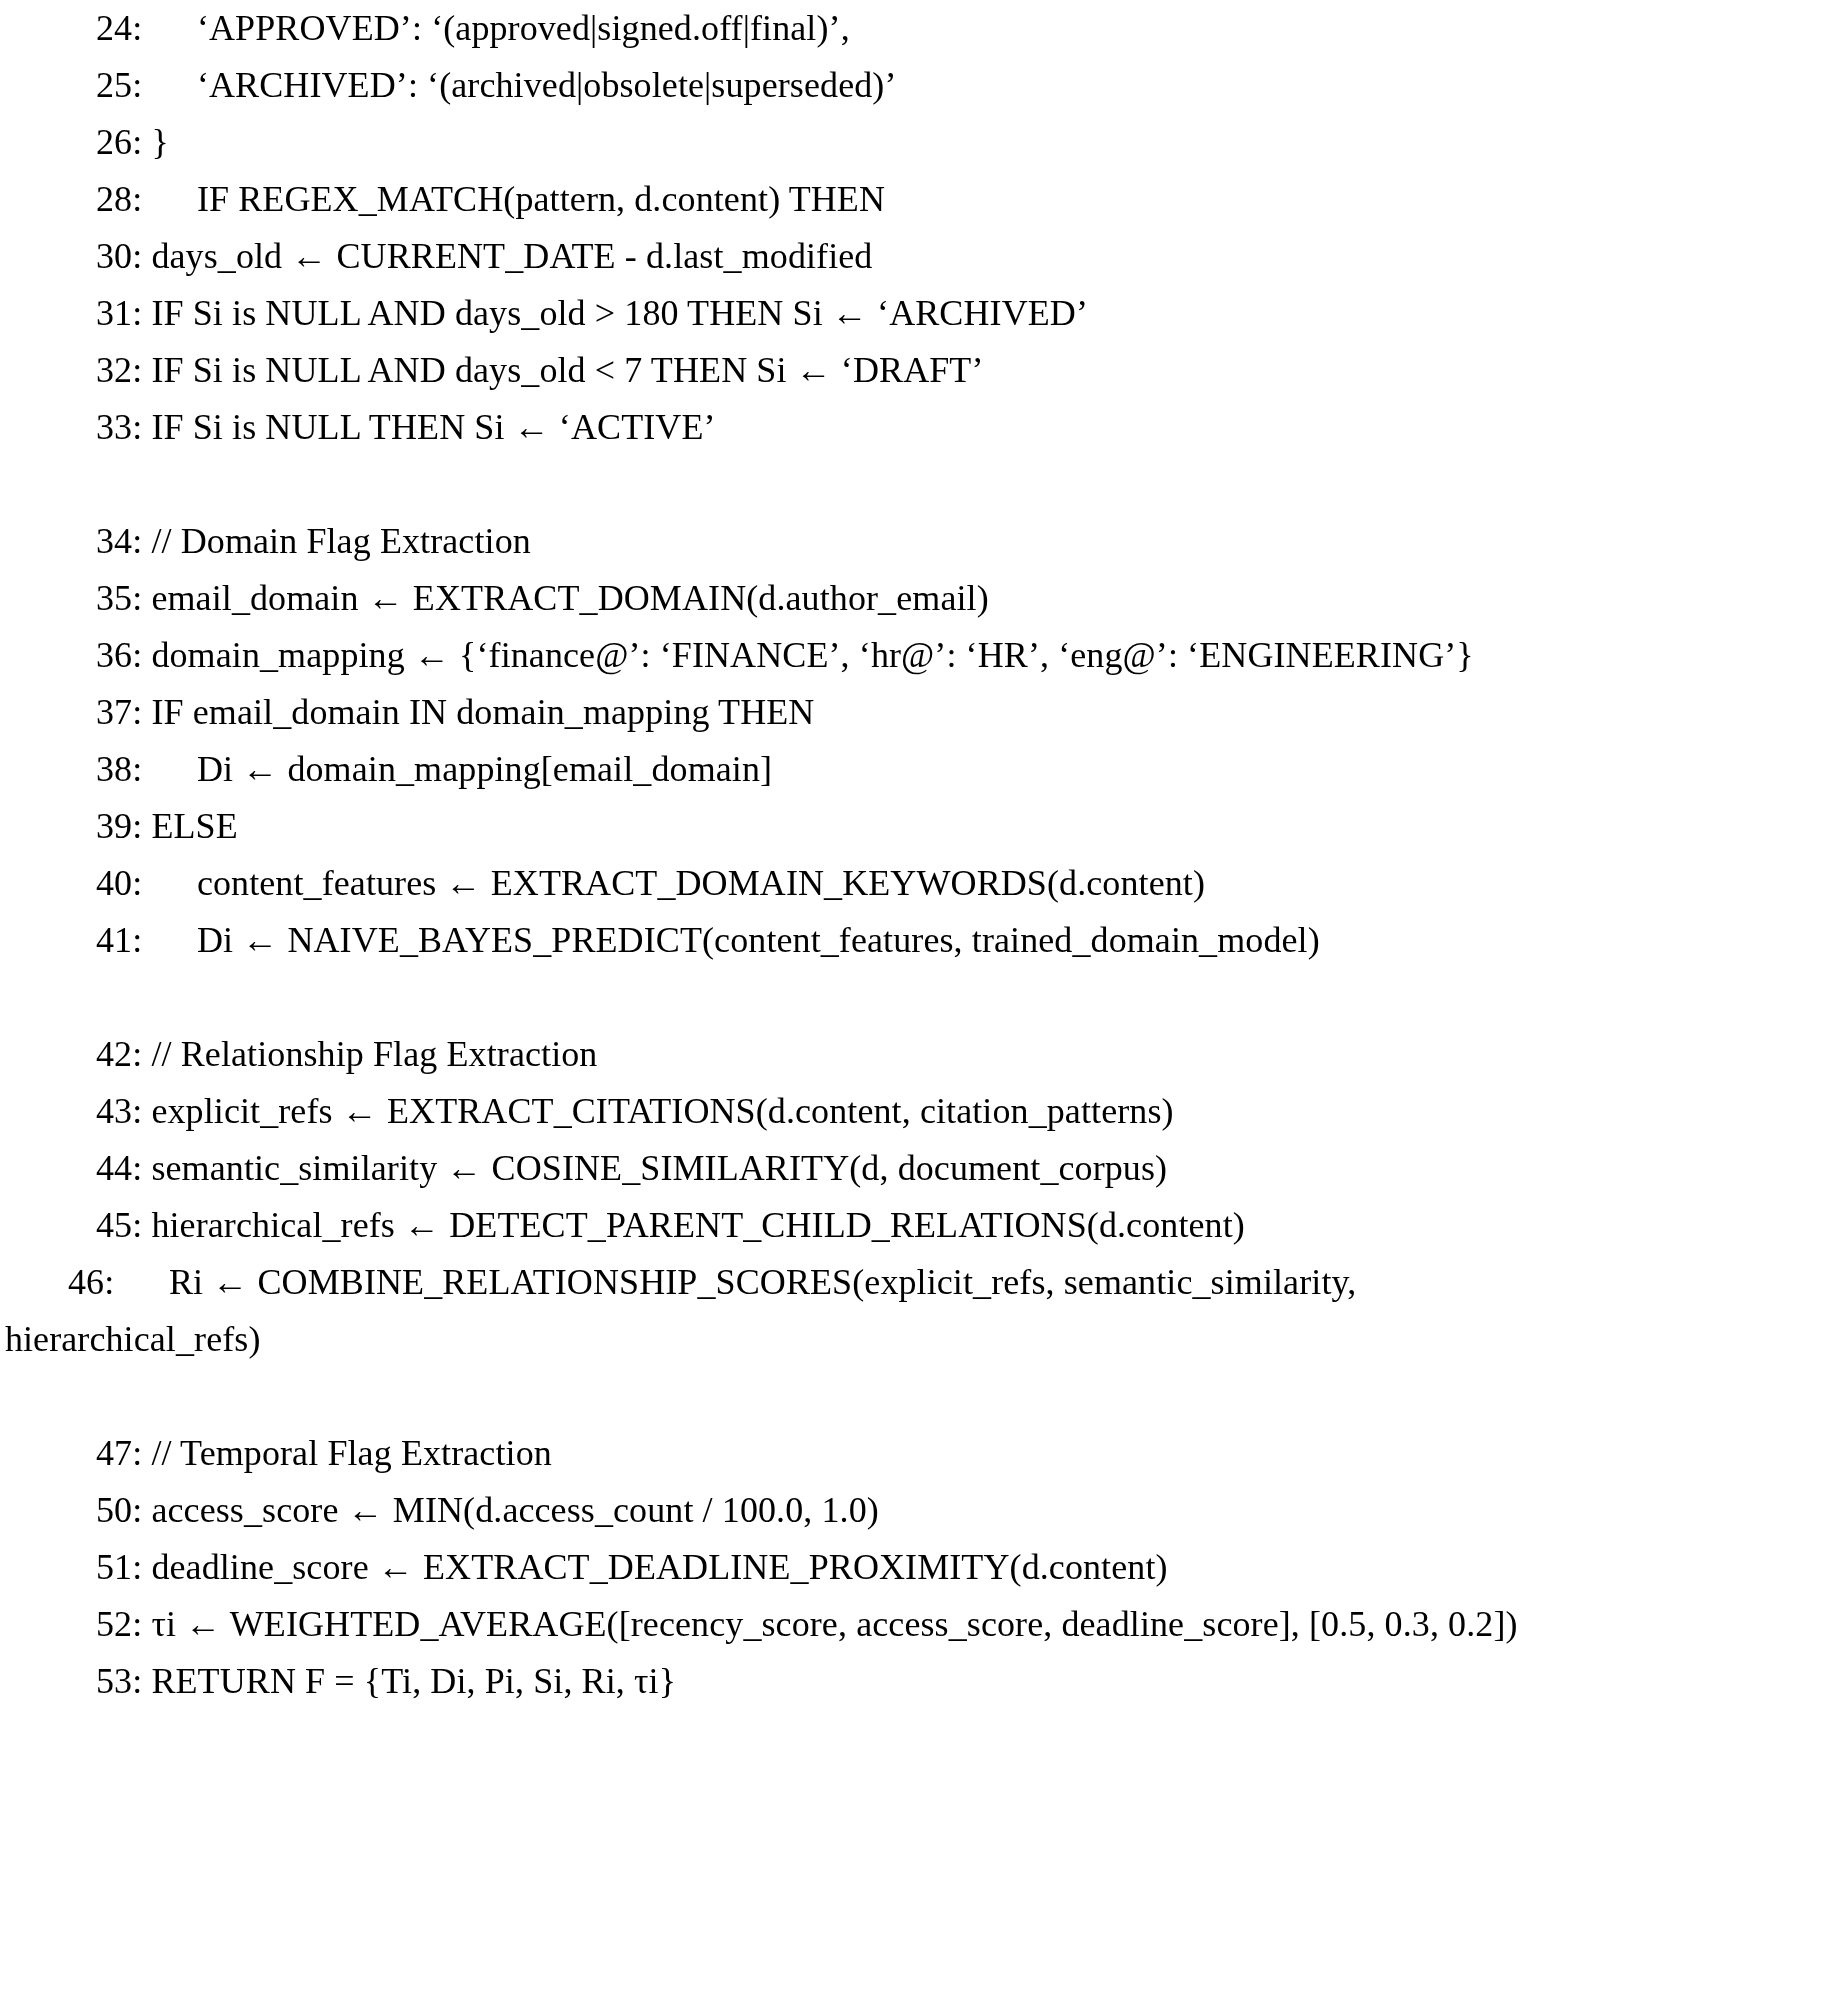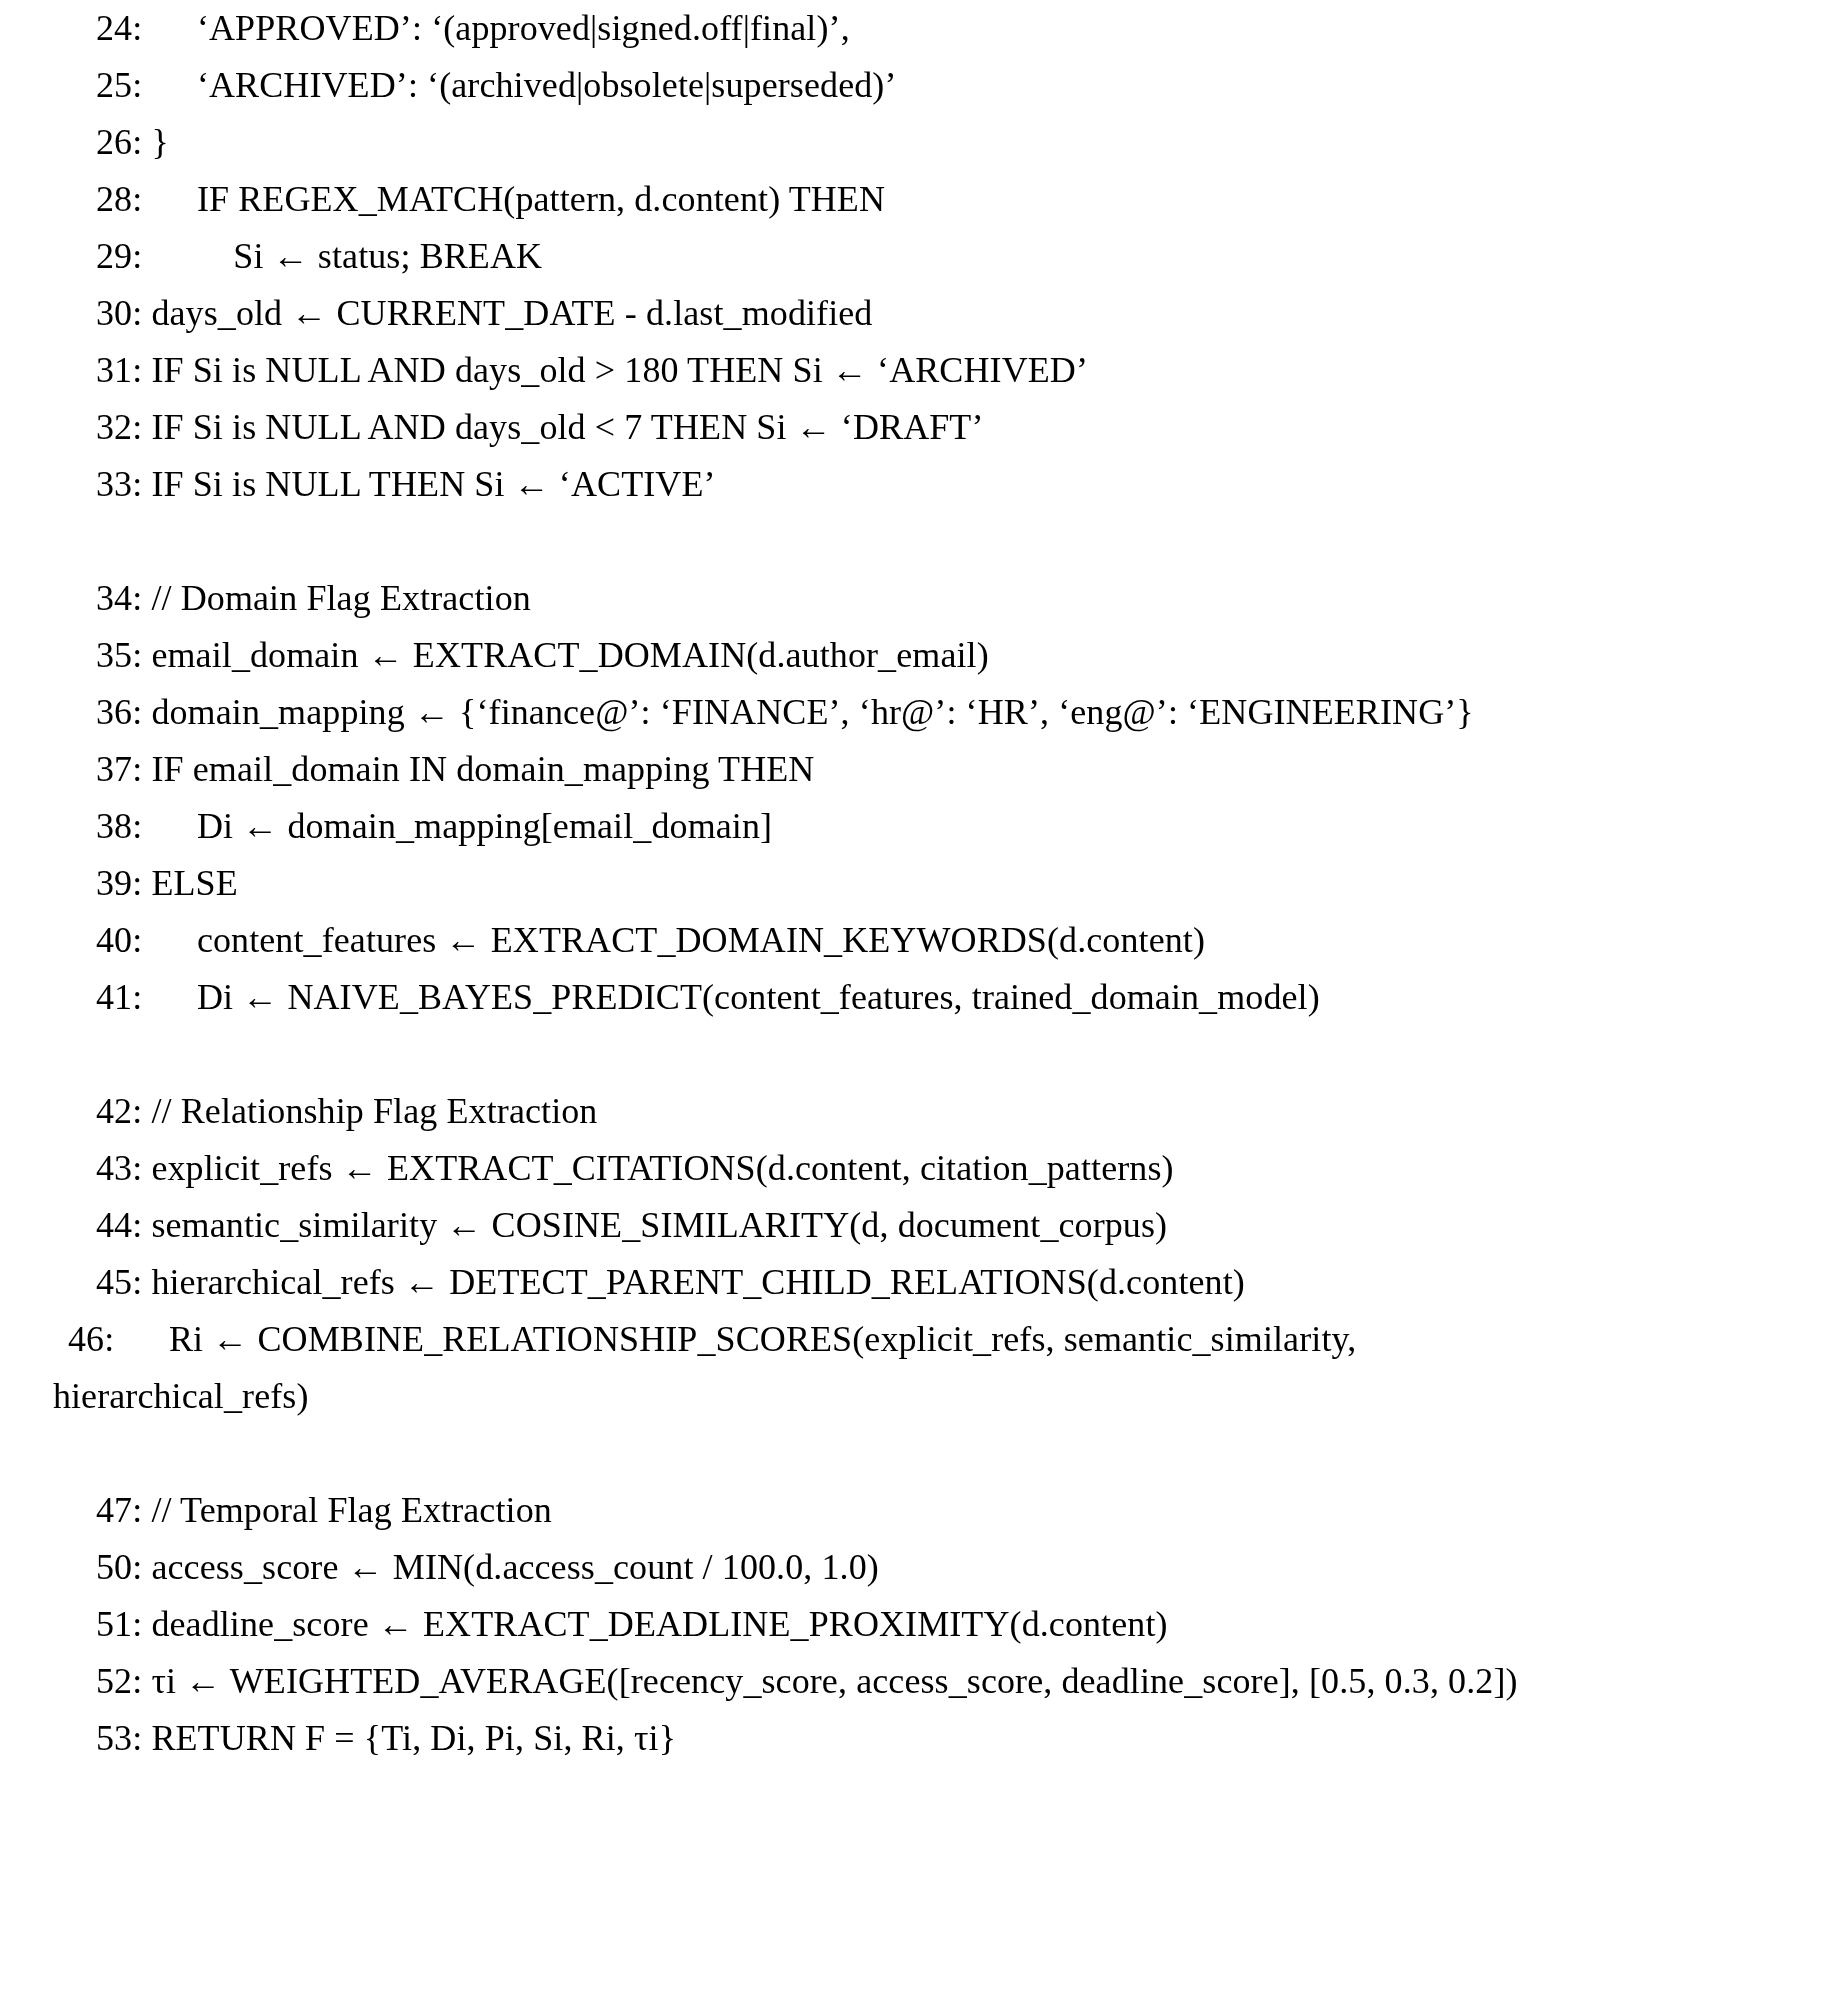--- a/index.html
+++ b/index.html
@@ -58,41 +58,40 @@
 </style>
 </head>
 <body>
 
 <div class="page">
   <div class="listing" id="listing">
       <div class="code-line"><span class="numcol">24:</span><span>&nbsp;&nbsp;&nbsp;&nbsp;&nbsp;&nbsp;‘APPROVED’: ‘(approved|signed.off|final)’,</span></div>
       <div class="code-line"><span class="numcol">25:</span><span>&nbsp;&nbsp;&nbsp;&nbsp;&nbsp;&nbsp;‘ARCHIVED’: ‘(archived|obsolete|superseded)’</span></div>
       <div class="code-line"><span class="numcol">26:</span><span>&nbsp;}</span></div>
       <div class="code-line"><span class="numcol">28:</span><span>&nbsp;&nbsp;&nbsp;&nbsp;&nbsp;&nbsp;IF REGEX_MATCH(pattern, d.content) THEN</span></div>
-      <div class="code-line"><span class="numcol">29:</span><span>&nbsp;&nbsp;&nbsp;&nbsp;&nbsp;&nbsp;&nbsp;&nbsp;&nbsp;&nbsp;Si ← status; BREAK</span></div>
       <div class="code-line"><span class="numcol">30:</span><span>&nbsp;days_old ← CURRENT_DATE - d.last_modified</span></div>
       <div class="code-line"><span class="numcol">31:</span><span>&nbsp;IF Si is NULL AND days_old &gt; 180 THEN Si ← ‘ARCHIVED’</span></div>
       <div class="code-line"><span class="numcol">32:</span><span>&nbsp;IF Si is NULL AND days_old &lt; 7 THEN Si ← ‘DRAFT’</span></div>
       <div class="code-line"><span class="numcol">33:</span><span>&nbsp;IF Si is NULL THEN Si ← ‘ACTIVE’</span></div>
       <div class="spacer"></div>
       <div class="code-line"><span class="numcol">34:</span><span>&nbsp;// Domain Flag Extraction</span></div>
       <div class="code-line"><span class="numcol">35:</span><span>&nbsp;email_domain ← EXTRACT_DOMAIN(d.author_email)</span></div>
       <div class="code-line"><span class="numcol">36:</span><span>&nbsp;domain_mapping ← {‘finance@’: ‘FINANCE’, ‘hr@’: ‘HR’, ‘eng@’: ‘ENGINEERING’}</span></div>
       <div class="code-line"><span class="numcol">37:</span><span>&nbsp;IF email_domain IN domain_mapping THEN</span></div>
       <div class="code-line"><span class="numcol">38:</span><span>&nbsp;&nbsp;&nbsp;&nbsp;&nbsp;&nbsp;Di ← domain_mapping[email_domain]</span></div>
       <div class="code-line"><span class="numcol">39:</span><span>&nbsp;ELSE</span></div>
       <div class="code-line"><span class="numcol">40:</span><span>&nbsp;&nbsp;&nbsp;&nbsp;&nbsp;&nbsp;content_features ← EXTRACT_DOMAIN_KEYWORDS(d.content)</span></div>
       <div class="code-line"><span class="numcol">41:</span><span>&nbsp;&nbsp;&nbsp;&nbsp;&nbsp;&nbsp;Di ← NAIVE_BAYES_PREDICT(content_features, trained_domain_model)</span></div>
       <div class="spacer"></div>
       <div class="code-line"><span class="numcol">42:</span><span>&nbsp;// Relationship Flag Extraction</span></div>
       <div class="code-line"><span class="numcol">43:</span><span>&nbsp;explicit_refs ← EXTRACT_CITATIONS(d.content, citation_patterns)</span></div>
       <div class="code-line"><span class="numcol">44:</span><span>&nbsp;semantic_similarity ← COSINE_SIMILARITY(d, document_corpus)</span></div>
       <div class="code-line"><span class="numcol">45:</span><span>&nbsp;hierarchical_refs ← DETECT_PARENT_CHILD_RELATIONS(d.content)</span></div>
       <div class="code-line wrapped"><span class="numcol seg">46:&nbsp;&nbsp;&nbsp;&nbsp;&nbsp;&nbsp;</span><span class="seg">Ri</span> <span class="seg">←</span> <span class="seg">COMBINE_RELATIONSHIP_SCORES(explicit_refs,</span> <span class="seg">semantic_similarity,</span></div>
-      <div class="code-line" style="padding-left: 4.9px; margin-left: 48px;">hierarchical_refs)</div>
+      <div class="code-line" style="padding-left: 4.9px;">hierarchical_refs)</div>
       <div class="spacer"></div>
       <div class="code-line"><span class="numcol">47:</span><span>&nbsp;// Temporal Flag Extraction</span></div>
       <div class="code-line"><span class="numcol">50:</span><span>&nbsp;access_score ← MIN(d.access_count / 100.0, 1.0)</span></div>
       <div class="code-line"><span class="numcol">51:</span><span>&nbsp;deadline_score ← EXTRACT_DEADLINE_PROXIMITY(d.content)</span></div>
       <div class="code-line"><span class="numcol">52:</span><span>&nbsp;τi ← WEIGHTED_AVERAGE([recency_score, access_score, deadline_score], [0.5, 0.3, 0.2])</span></div>
       <div class="code-line"><span class="numcol">53:</span><span>&nbsp;RETURN F = {Ti, Di, Pi, Si, Ri, τi}</span></div>
     </div>
 </div>
 
 

